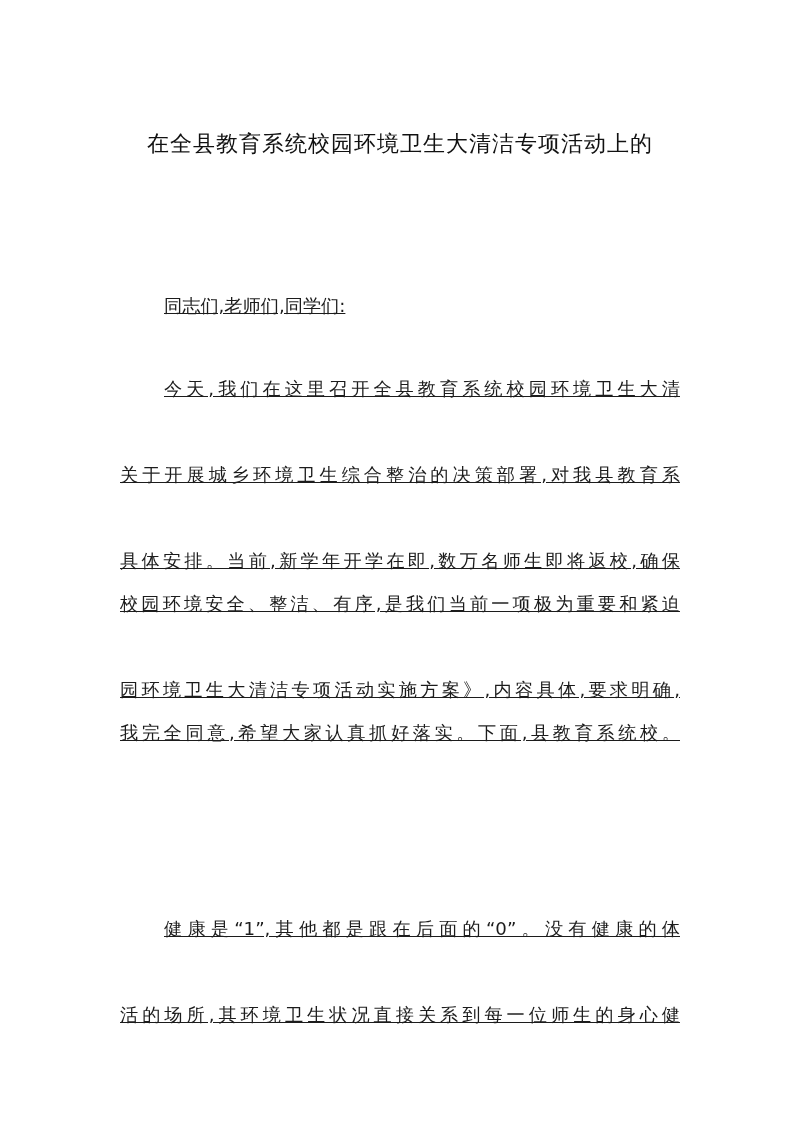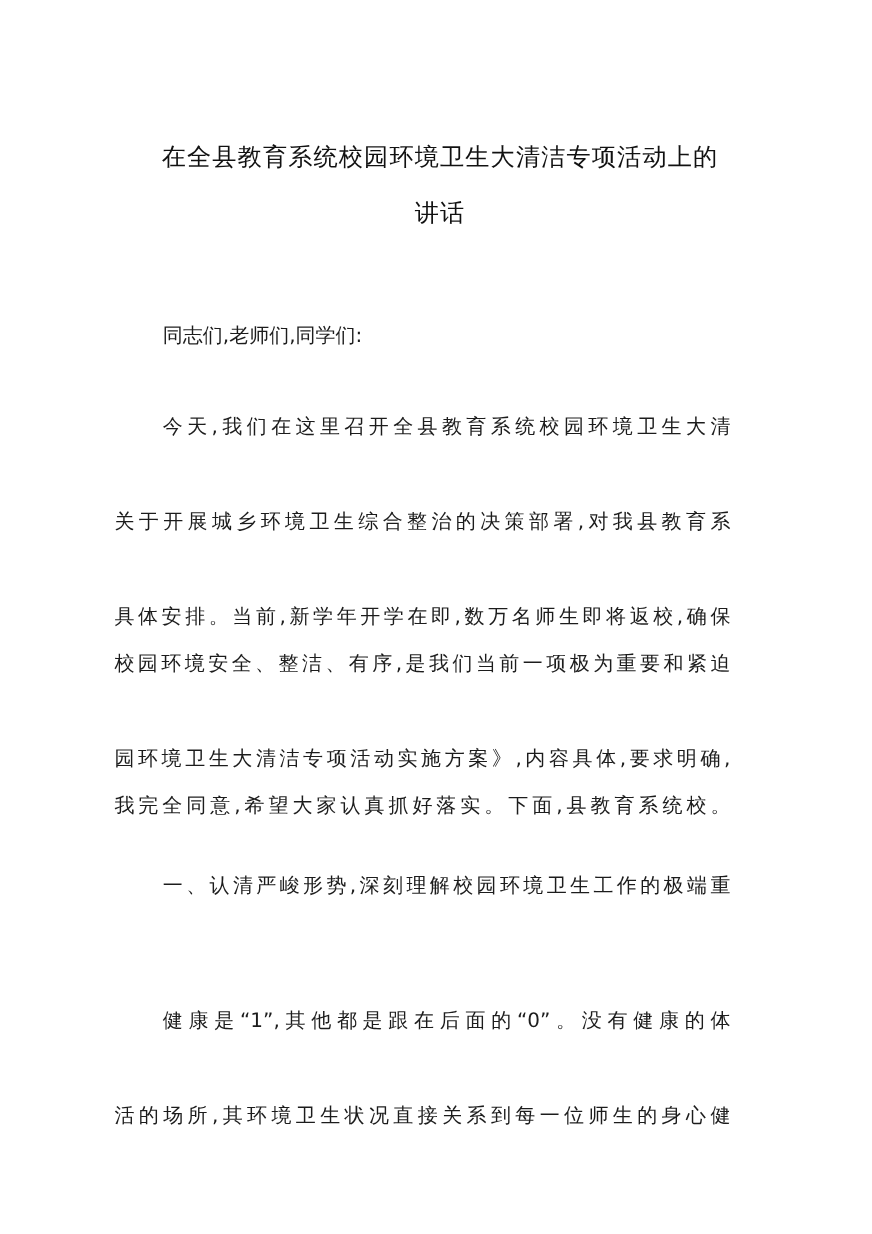--- a/index.html
+++ b/index.html
@@ -29,47 +29,46 @@
       text-align: center;
       font-size: 22px;
       line-height: 28px;
       letter-spacing: 1px;
       color: #111;
     }
     .title.l1 { top: 130px; }
     .title.l2 { top: 181px; }
     .line {
       position: absolute;
-      left: 104px;
+      left: 120px;
       width: 560px;
       font-size: 18.2px;
       line-height: 26px;
       white-space: nowrap;
       color: #1c1c1c;
       text-align: justify;
       text-align-last: justify;
+      text-decoration: underline;
     }
     .line.indent { padding-left: 44px; width: 516px; }
     .line.last { text-align-last: left; }
   </style>
 </head>
 <body>
 
 <div class="page">
 
   <div class="title l1">在全县教育系统校园环境卫生大清洁专项活动上的</div>
-  <div class="title l2">讲话</div>
 
   <div class="line indent last" style="top:293px;">同志们,老师们,同学们:</div>
 
   <div class="line indent" style="top:376px;">今天,我们在这里召开全县教育系统校园环境卫生大清</div>
   <div class="line" style="top:462px;">关于开展城乡环境卫生综合整治的决策部署,对我县教育系</div>
   <div class="line" style="top:548px;">具体安排。当前,新学年开学在即,数万名师生即将返校,确保</div>
   <div class="line" style="top:591px;">校园环境安全、整洁、有序,是我们当前一项极为重要和紧迫</div>
   <div class="line" style="top:677px;">园环境卫生大清洁专项活动实施方案》,内容具体,要求明确,</div>
   <div class="line" style="top:720px;">我完全同意,希望大家认真抓好落实。下面,县教育系统校。</div>
 
-  <div class="line indent" style="top:793px;">一、认清严峻形势,深刻理解校园环境卫生工作的极端重</div>
 
   <div class="line indent" style="top:916px;">健康是“1”,其他都是跟在后面的“0”。没有健康的体</div>
   <div class="line" style="top:1002px;">活的场所,其环境卫生状况直接关系到每一位师生的身心健</div>
 
 </div>
 
 </body></html>

